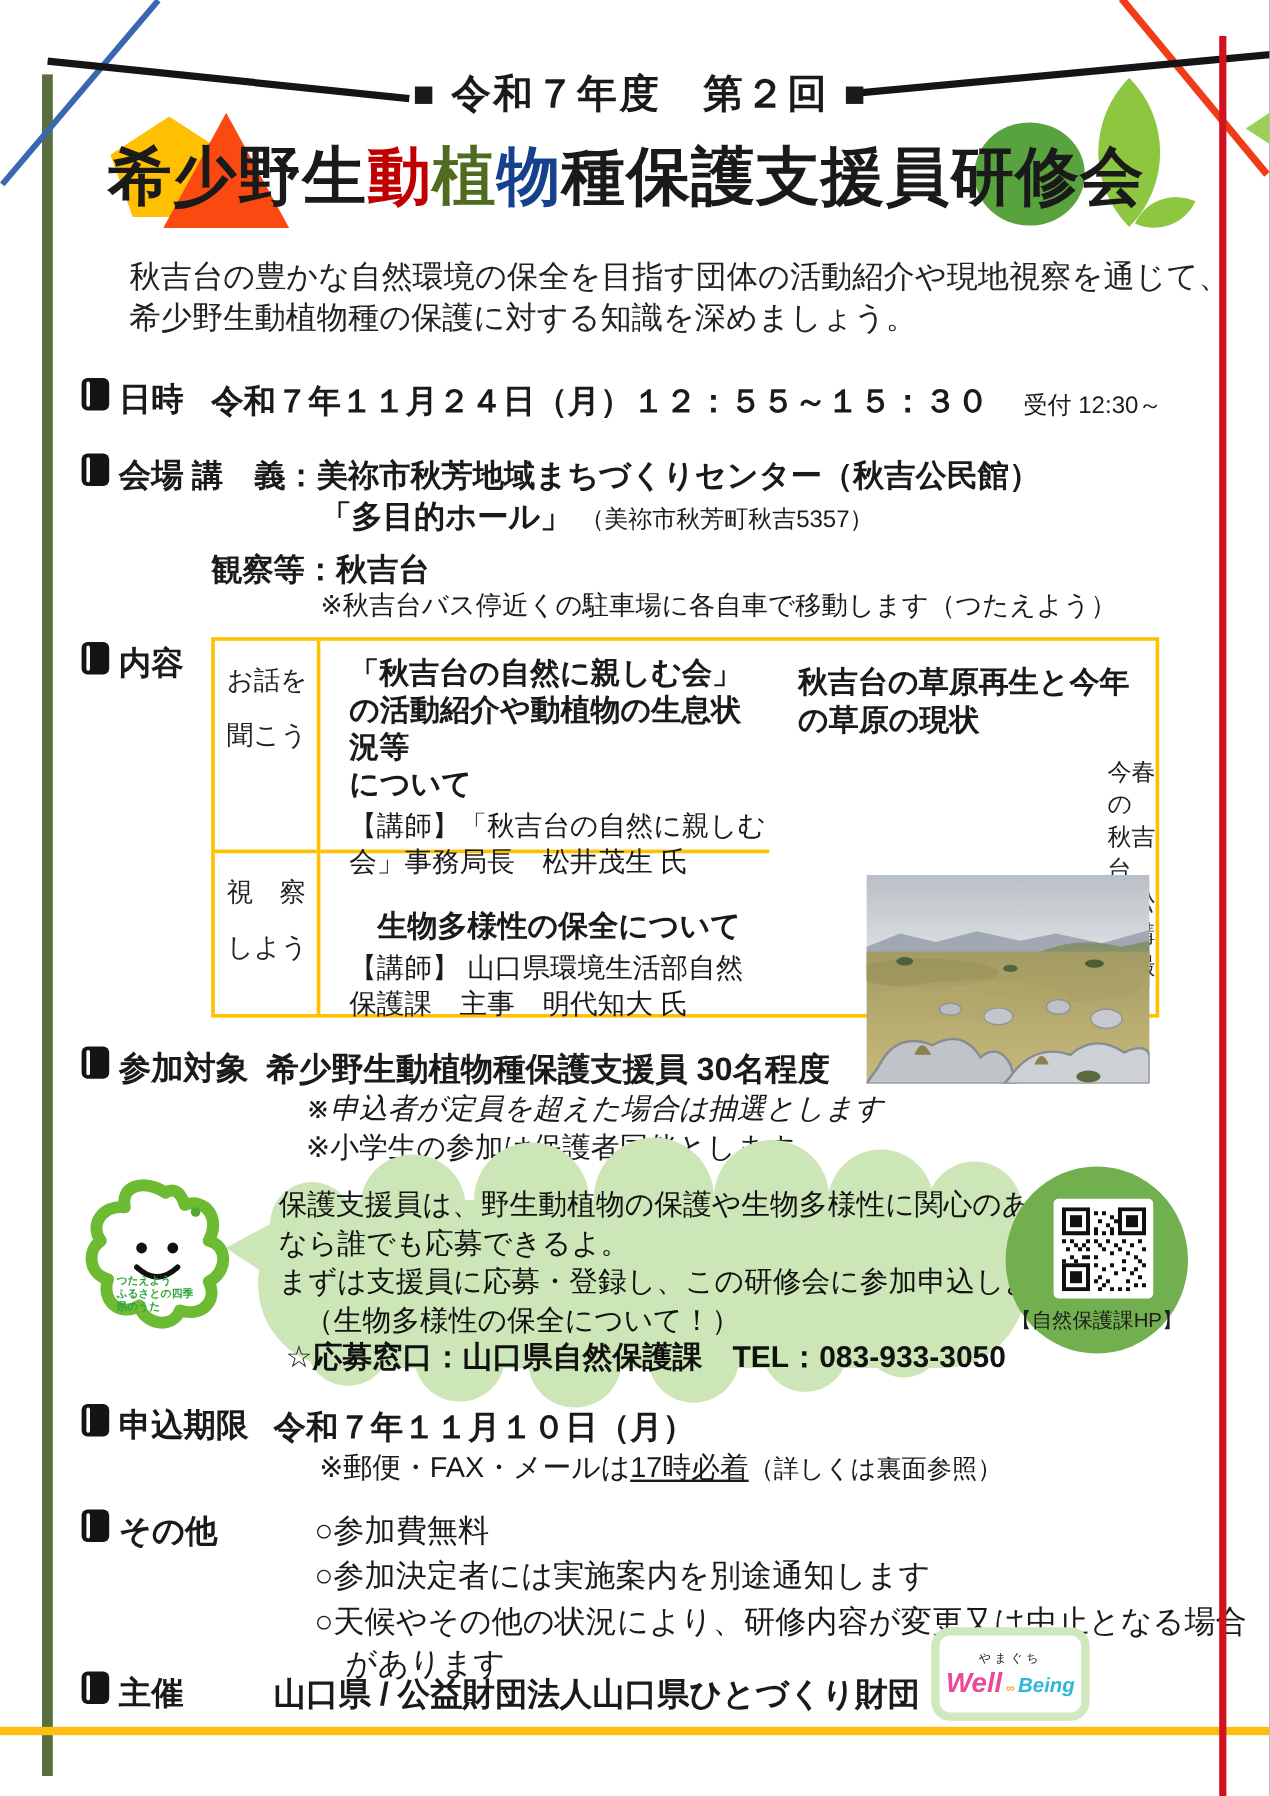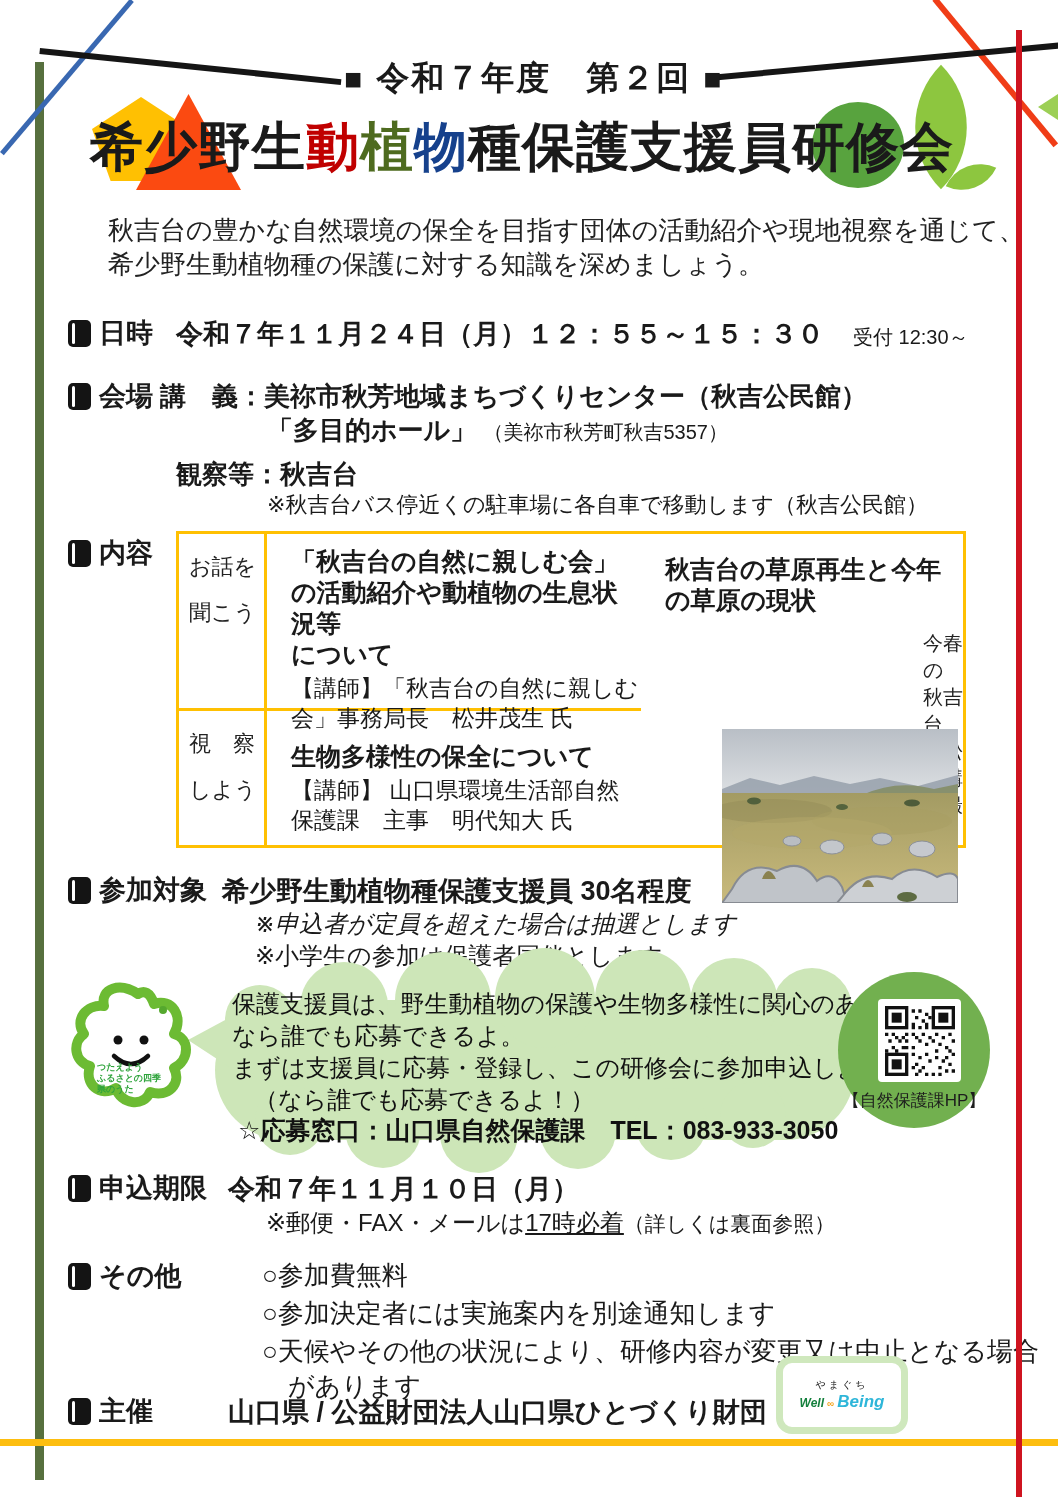--- a/index.html
+++ b/index.html
@@ -25,21 +25,21 @@
   .triangle{left:136px;top:94px;width:105px;height:96px;background:#fb4a11;
     clip-path:polygon(50% 0,100% 100%,0 100%);}
   .leaf-round{left:812px;top:102px;width:92px;height:86px;background:#58a33e;border-radius:50%;}
   .leaf-point{left:897px;top:83px;width:88px;height:88px;background:#8dc63f;border-radius:0 100% 0 100%;transform:rotate(45deg);}
   .leaf-small{left:952px;top:158px;width:38px;height:38px;background:#8dc63f;border-radius:0 100% 0 100%;transform:rotate(115deg);}
   .leaf-edge{left:1038px;top:94px;width:20px;height:26px;background:#9ccf55;clip-path:polygon(0 50%,100% 0,100% 100%);}
   .title{left:90px;top:112px;width:900px;font-size:53px;font-weight:900;letter-spacing:1px;white-space:nowrap;z-index:3;}
   .seg-k{color:#1a1a1a}.seg-r{color:#c00000}.seg-g{color:#4e6b1f}.seg-b{color:#16418c}
   .intro{left:108px;top:213px;font-size:26px;line-height:34px;color:#222;}
   
-  .sec{position:absolute;display:flex;align-items:center;gap:8px;}
+  .sec{position:absolute;display:flex;gap:8px;}
   .bullet{width:23px;height:27px;background:#141414;border-radius:5px;position:relative;flex:0 0 auto;}
   .bullet::after{content:"";position:absolute;left:4px;top:3px;bottom:3px;width:3px;background:#fff;border-radius:2px;}
   .sec-label{font-weight:900;font-size:27px;}
   .val{position:absolute;font-weight:900;font-size:27px;white-space:nowrap;}
   .txt{position:absolute;font-size:24px;white-space:nowrap;}
   .small{font-size:20px;font-weight:400;}
   
   .ctable{left:176px;top:531px;width:784px;height:311px;border:3px solid #ffc002;display:flex;z-index:1;}
   .ctable .col1{width:85px;border-right:3px solid #ffc002;display:flex;flex-direction:column;}
   .ctable .body{flex:1;display:flex;flex-direction:row;}
@@ -61,21 +61,21 @@
   .qr-box{left:878px;top:999px;width:83px;height:83px;background:#fff;border-radius:4px;z-index:7;display:flex;align-items:center;justify-content:center;}
   .qr-cap{left:838px;top:1089px;width:152px;text-align:center;font-size:17px;color:#1d1d1d;z-index:7;}
   .mascot{left:60px;top:976px;width:150px;height:150px;z-index:2;}
   .m-cap{left:97px;top:1062px;font-size:9px;line-height:11px;color:#2fa43c;font-weight:700;z-index:3;}
   .underl{text-decoration:underline;}
   
   .wb{left:776px;top:1356px;width:118px;height:64px;background:#fff;border:7px solid #cfe8bd;border-radius:16px;
       display:flex;flex-direction:column;align-items:center;justify-content:center;z-index:9;}
   .wb-top{font-size:10px;letter-spacing:3px;color:#222;}
   .wb-line{display:flex;align-items:baseline;gap:3px;font-style:italic;font-weight:800;}
-  .wb-well{font-size:12px;color:#15803d;}
+  .wb-well{font-size:23px;color:#ec4899;}
   .wb-inf{font-size:10px;color:#f5a623;}
   .wb-being{font-size:17px;color:#2eb6d9;}
 </style>
 </head>
 <body>
 
 <div class="page">
 
   <div class="line green-v"></div>
   <div class="line blue-d"></div>
@@ -117,21 +117,21 @@
   <div class="sec" style="left:68px;top:378px;">
     <span class="bullet"></span>
     <span class="sec-label">会場</span>
   </div>
   <div class="val" style="left:160px;top:379px;font-size:26px;">講　義：美祢市秋芳地域まちづくりセンター（秋吉公民館）</div>
   <div class="val" style="left:267px;top:413px;font-size:26px;text-align:center;">
     <span>「多目的ホール」</span>
     <span class="small">（美祢市秋芳町秋吉5357）</span>
   </div>
   <div class="val" style="left:176px;top:457px;font-size:26px;">観察等：秋吉台</div>
-  <div class="txt" style="left:267px;top:490px;font-size:22px;">※秋吉台バス停近くの駐車場に各自車で移動します（秋吉公民館）</div>
+  <div class="txt" style="left:267px;top:490px;font-size:22px;">※秋吉台バス停近くの駐車場に各自車で移動します（つたえよう）</div>
 
   <div class="sec" style="left:68px;top:535px;">
     <span class="bullet"></span>
     <span class="sec-label">内容</span>
   </div>
   <div class="abs ctable">
     <div class="col1">
       <div class="r1 hcell">
         <div>お話を</div>
         <div>聞こう</div>
@@ -139,21 +139,21 @@
       <div class="r2 hcell">
         <div>視　察</div>
         <div>しよう</div>
       </div>
     </div>
     <div class="body">
       <div class="r1 bcell">
         <div class="ct-title">「秋吉台の自然に親しむ会」の活動紹介や動植物の生息状況等</div>
         <div class="ct-title">について</div>
         <div class="ct-lect">【講師】「秋吉台の自然に親しむ会」事務局長　松井茂生 氏</div>
-        <div class="ct-title" style="margin-top:8px;">生物多様性の保全について</div>
+        <div class="ct-title" style="margin-top:24px;text-align:center;">生物多様性の保全について</div>
         <div class="ct-lect">【講師】 山口県環境生活部自然保護課　主事　明代知大 氏</div>
       </div>
       <div class="r2 bcell" style="padding-top:20px;">
         <div class="ct-title">秋吉台の草原再生と今年の草原の現状</div>
         <div class="ct-cap">今春の秋吉台（松井講師撮影）→</div>
       </div>
     </div>
   </div>
 
   <div class="abs photo">
@@ -210,21 +210,21 @@
   <div class="scallop" style="left:345px;top:1092px;width:76px;height:76px;"></div>
   <div class="scallop" style="left:440px;top:1095px;width:78px;height:78px;"></div>
   <div class="scallop" style="left:540px;top:1093px;width:76px;height:76px;"></div>
   <div class="scallop" style="left:635px;top:1088px;width:72px;height:72px;"></div>
   <div class="scallop" style="left:720px;top:1082px;width:66px;height:66px;"></div>
   <div class="abs tail"></div>
 
   <div class="btext" style="left:232px;top:988px;">保護支援員は、野生動植物の保護や生物多様性に関心のある方</div>
   <div class="btext" style="left:232px;top:1020px;">なら誰でも応募できるよ。</div>
   <div class="btext" style="left:232px;top:1052px;">まずは支援員に応募・登録し、この研修会に参加申込しよう！</div>
-  <div class="btext" style="left:254px;top:1084px;">（なら誰でも応募できるよ！）</div>
+  <div class="btext" style="left:254px;top:1084px;">（生物多様性の保全について！）</div>
   <div class="btext" style="left:238px;top:1114px;font-weight:700;font-size:25px;">☆応募窓口：山口県自然保護課　TEL：083-933-3050</div>
 
   <div class="abs qr-circle"></div>
   <div class="abs qr-box">
     <svg width="70" height="70" viewBox="0 0 21 21">
       <rect x="0" y="0" width="21" height="21" fill="#fff"></rect>
       <g fill="#111">
         <path d="M0 0h7v7h-7z"></path>
           <rect x="1" y="1" width="5" height="5" fill="#fff"></rect>
           <rect x="2" y="2" width="3" height="3"></rect>

